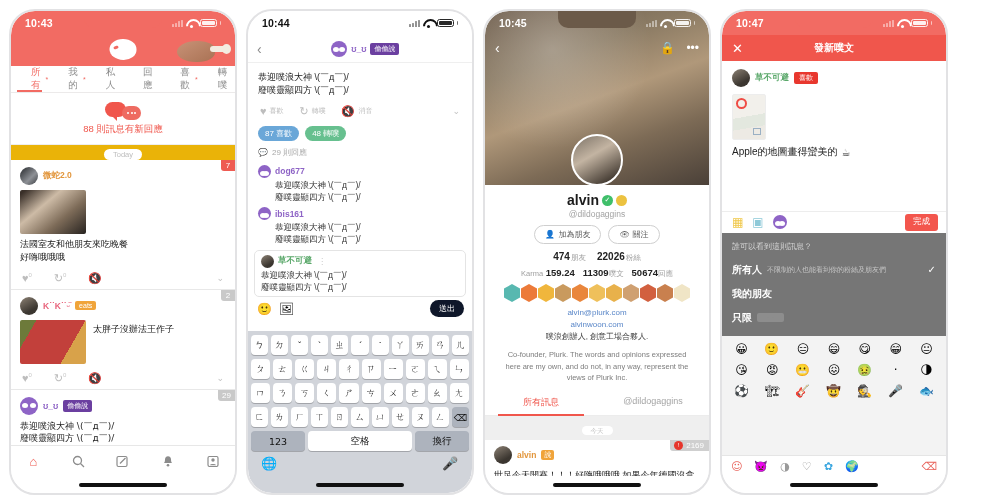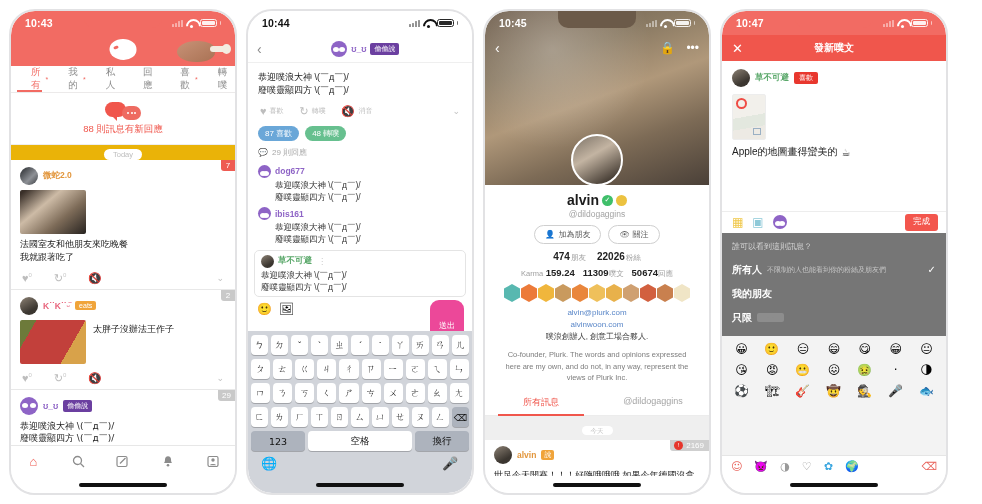--- a/index.html
+++ b/index.html
@@ -217,22 +217,22 @@
   .reply-box {
     margin: 4px 6px 0 6px; border:1px solid #e4e4e4; border-radius:5px;
     background:#fff; padding:4px 6px 3px 6px;
   }
   .reply-tools {
     display:flex; align-items:center; gap:7px; padding:5px 9px 5px 9px;
     position:relative;
   }
   .btn-send {
     position:absolute; right:8px; top:3px;
-    background:#ec4899; color:#fff; font-size:8px;
-    border-radius:9px; padding:20px 9px;
+    background:#0f172a; color:#fff; font-size:8px;
+    border-radius:9px; padding:3px 9px;
   }
   .kbd {
     flex:0 0 auto; background:#d1d4da; padding:4px 3px 3px 3px;
     display:flex; flex-direction:column; gap:4px;
   }
   .kbd-row { display:flex; gap:3px; justify-content:center; }
   .key {
     background:#fff; border-radius:4px; min-width:16px; height:20px;
     display:flex; align-items:center; justify-content:center;
     font-size:9.5px; color:#111; flex:1;
@@ -424,21 +424,21 @@
 
       <div class="fcard">
         <div class="cnt-badge">7</div>
         <div class="frow">
           <div class="avatar av-photo1"></div>
           <span class="uname c-orange">微蛇2.0</span>
         </div>
         <div class="post-img img-food1"></div>
         <div class="ptext">
           <div>法國室友和他朋友來吃晚餐</div>
-          <div>我就跟著吃了</div>
+          <div>好嗨哦哦哦</div>
         </div>
         <div class="pactions">
           <span class="act">♥<sup>0</sup></span>
           <span class="act">↻<sup>0</sup></span>
           <span class="act">🔇</span>
           <span class="chev">⌄</span>
         </div>
       </div>
 
       <div class="fcard">

